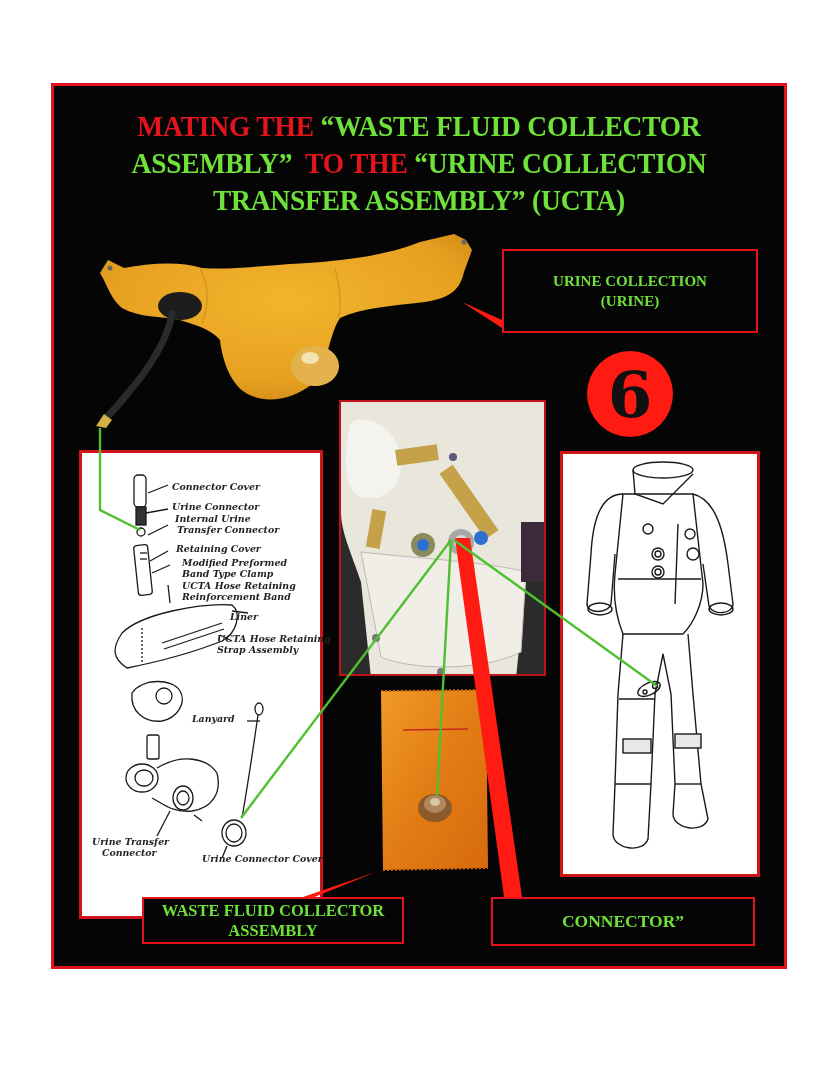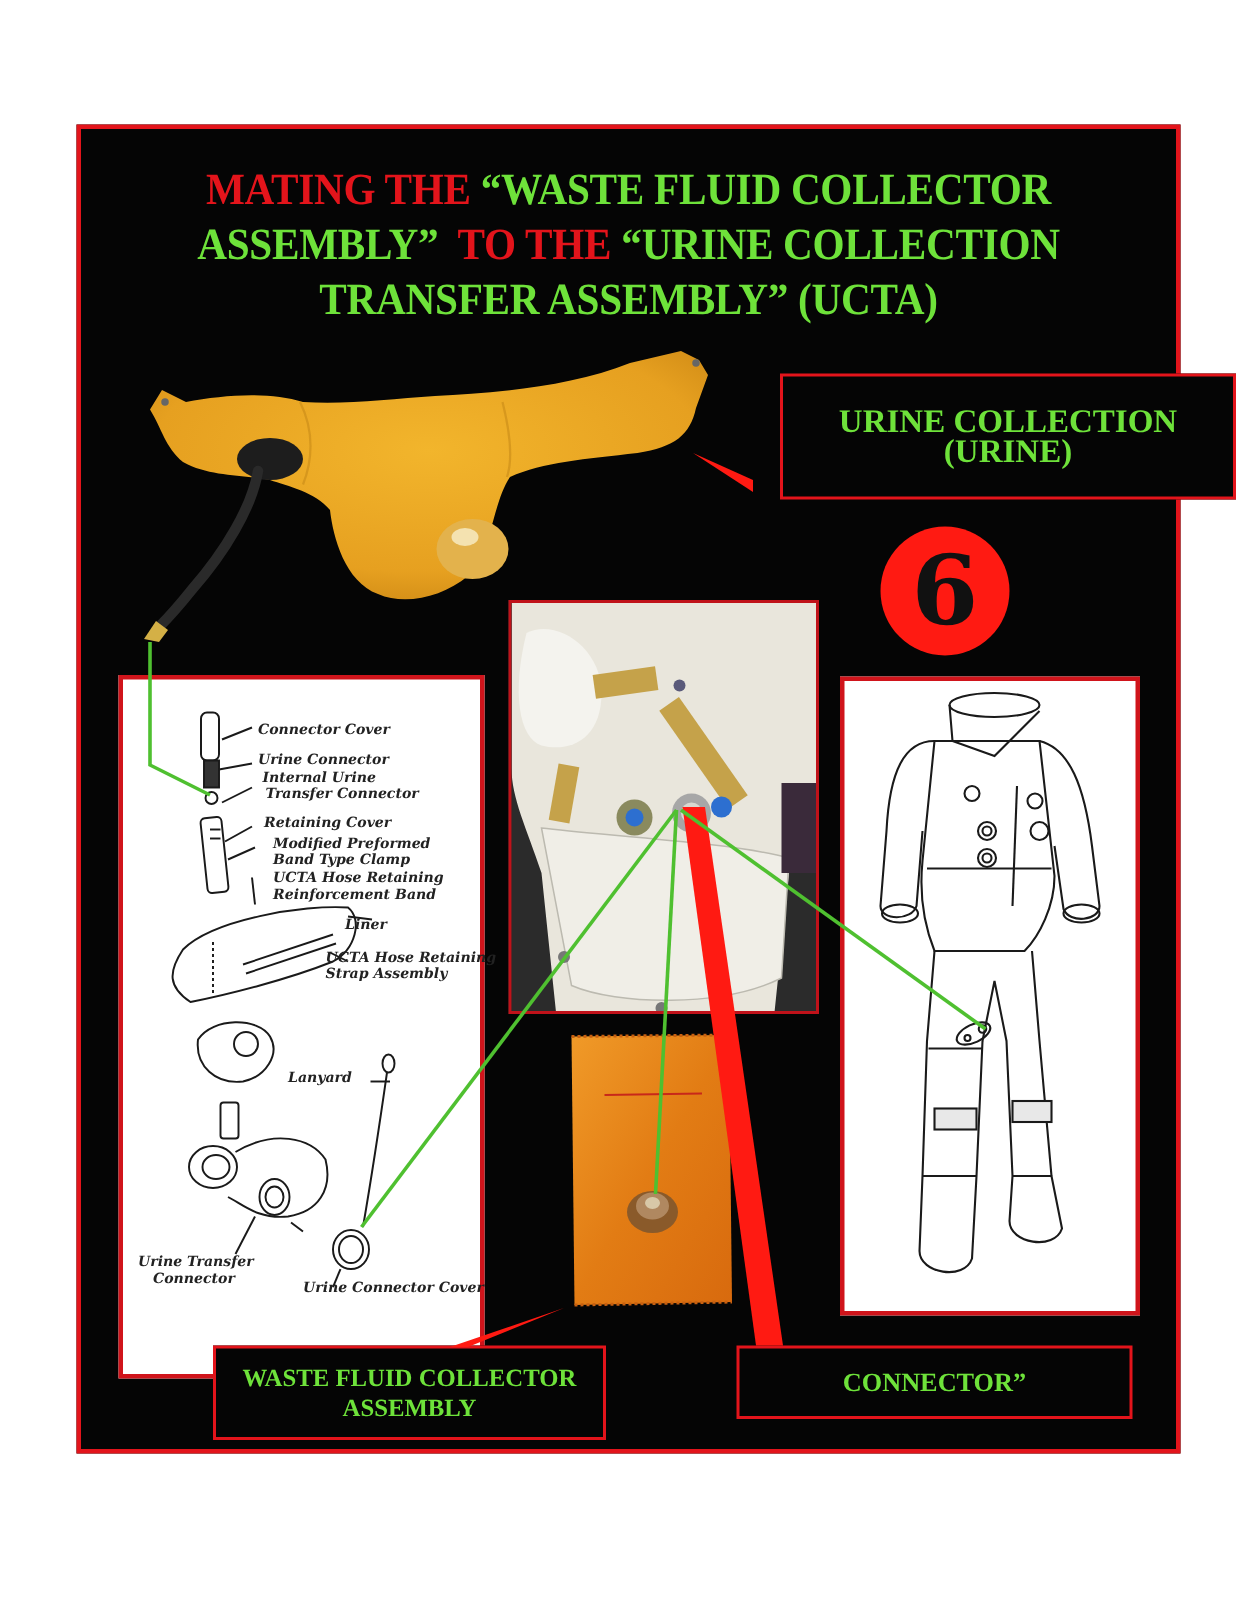--- a/index.html
+++ b/index.html
@@ -210,26 +210,26 @@
       <rect x="112" y="280" width="26" height="14" fill="#e8e8e8"></rect>
       <ellipse cx="86" cy="235" rx="12" ry="6" transform="rotate(-25 86 235)"></ellipse>
       <circle cx="82" cy="238" r="2"></circle>
       <circle cx="92" cy="232" r="2.5"></circle>
     </g>
   </svg>
 </div>
 
 <div class="badge">6</div>
 
-<div class="box" style="left:520px;top:249px;width:304px;height:84px;font-size:22px;line-height:20px;">
+<div class="box" style="left:502px;top:249px;width:256px;height:84px;font-size:15px;line-height:20px;">
   <span>URINE COLLECTION</span>
   <span>(URINE)</span>
 </div>
 
-<div class="box" style="left:142px;top:897px;width:262px;height:63px;font-size:16.5px;line-height:20px;">
+<div class="box" style="left:142px;top:897px;width:262px;height:47px;font-size:16.5px;line-height:20px;">
   <span>WASTE FLUID COLLECTOR</span>
   <span>ASSEMBLY</span>
 </div>
 
 <div class="box" style="left:491px;top:897px;width:264px;height:49px;font-size:17.5px;line-height:21px;">
   <span>CONNECTOR”</span>
 </div>
 
 <svg class="overlay" width="834" height="1080" viewBox="0 0 834 1080">
 

